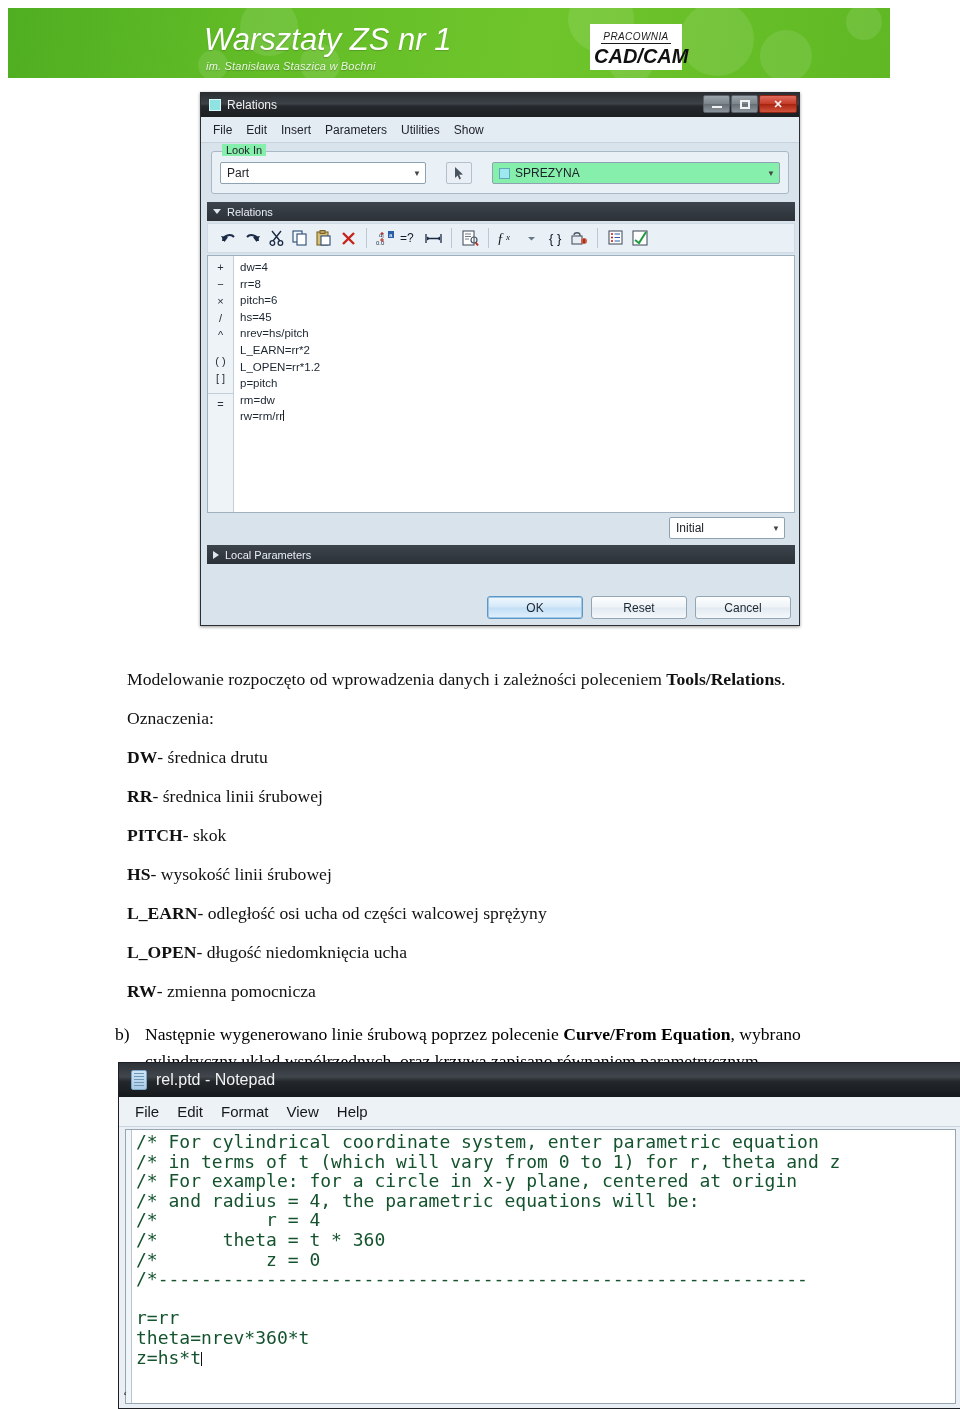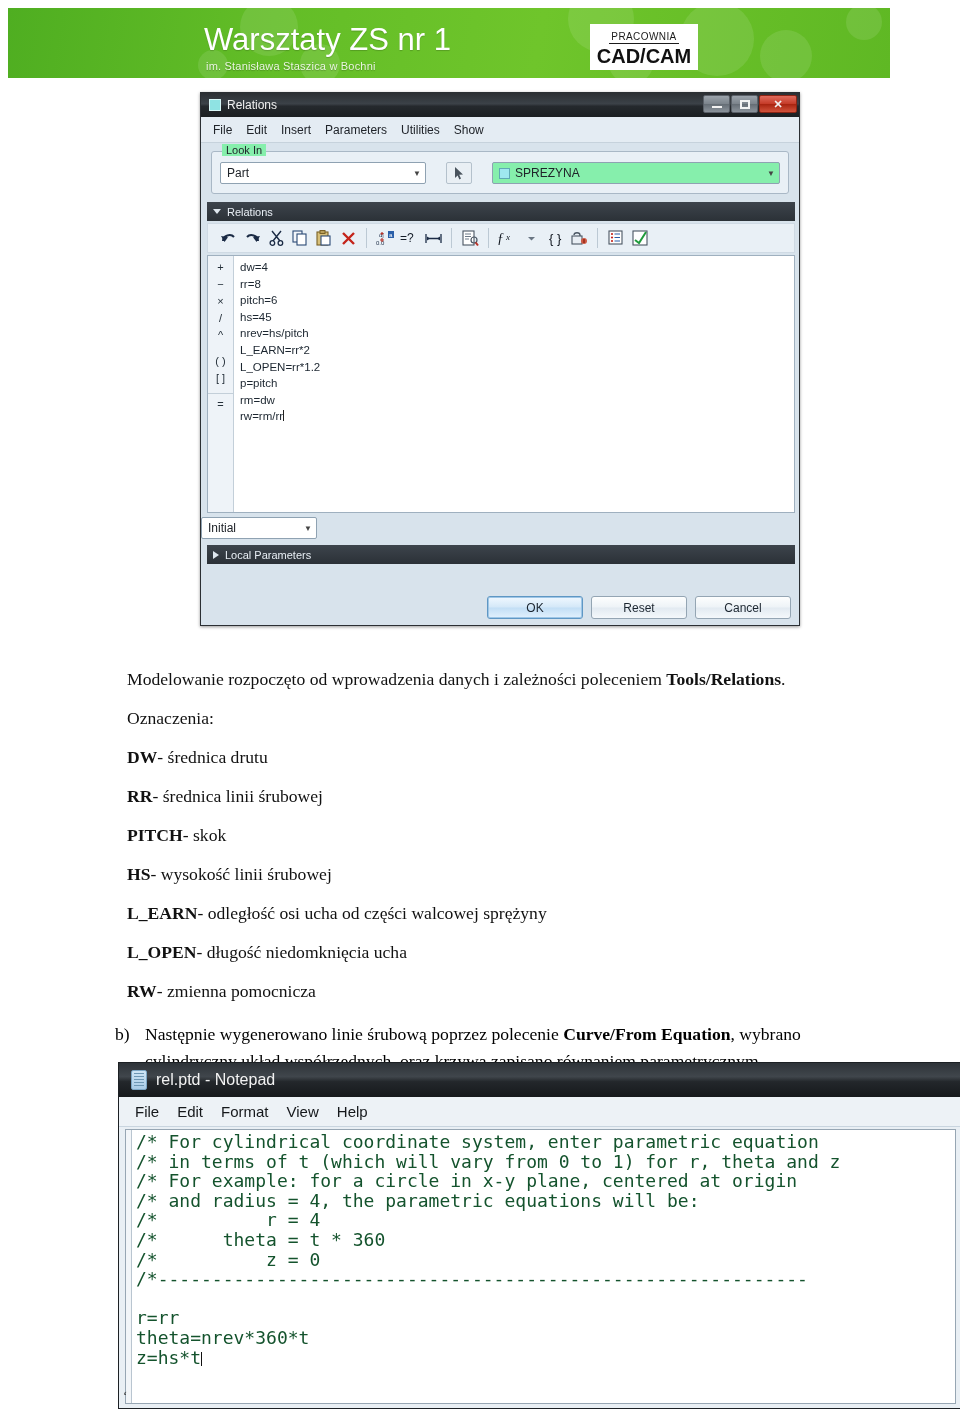--- a/index.html
+++ b/index.html
@@ -10,20 +10,21 @@
     font-family: "Liberation Serif", serif;
     position: relative;
     overflow: hidden;
   }
 
   
   .banner {
     position:absolute; left:8px; top:8px; width:882px; height:70px;
     background: linear-gradient(100deg,#4fae21 0%, #63bd27 30%, #6fc52b 60%, #5fb824 100%);
     overflow:hidden;
+    font-style:italic;
   }
   .banner .bubble { position:absolute; border-radius:50%; background:rgba(255,255,255,0.10); }
   .b1 { width:58px; height:58px; left:232px; top:-10px; }
   .b2 { width:40px; height:40px; left:292px; top:36px; }
   .b3 { width:66px; height:66px; left:560px; top:-22px; }
   .b4 { width:46px; height:46px; left:600px; top:30px; }
   .b5 { width:74px; height:74px; left:672px; top:-6px; }
   .b6 { width:52px; height:52px; left:752px; top:22px; }
   .b7 { width:36px; height:36px; left:838px; top:-4px; }
   .b8 { width:30px; height:30px; left:190px; top:42px; }
@@ -35,21 +36,21 @@
     letter-spacing:0px;
     text-shadow: 0 1px 1px rgba(0,0,0,0.18);
   }
   .banner-sub {
     position:absolute; left:198px; top:52px;
     font-family: "Liberation Sans", sans-serif;
     font-size: 11px; color:#e9f6df; letter-spacing:0.2px;
     text-shadow: 0 1px 1px rgba(0,0,0,0.22);
   }
   .logo {
-    position:absolute; left:582px; top:16px; width:108px;
+    position:absolute; left:582px; top:16px; width:92px;
     background:#ffffff; padding:2px 4px 3px 4px;
     text-align:center;
     font-family: "Liberation Sans", sans-serif;
   }
   .logo-top {
     font-size:10px; color:#1b1b1b; letter-spacing:0.4px;
     border-bottom:1px solid #1b1b1b; display:inline-block; padding:0 2px;
     line-height:12px;
   }
   .logo-main {
@@ -168,21 +169,21 @@
     flex:1; padding:3px 0 0 6px;
     font-family:"Liberation Sans", sans-serif; font-size:11.5px; color:#1c2630;
     line-height:16.6px; white-space:pre;
   }
   .caret-bar {
     display:inline-block; width:1px; height:11px; background:#222;
     vertical-align:-1px; margin-left:0px;
   }
 
   .initial-row {
-    margin:4px 6px 0 0; display:flex; justify-content:flex-start; padding-right:8px;
+    margin:4px 6px 0 0; display:flex; justify-content:flex-end; padding-right:8px;
   }
   .combo-initial { width:116px; }
 
   .localparams {
     margin:6px 4px 0 6px; height:19px;
     background: linear-gradient(180deg,#3d444c 0%, #2b3137 100%);
     display:flex; align-items:center; padding-left:6px;
     color:#e8eef4; font-family:"Liberation Sans", sans-serif; font-size:11px;
   }
 

